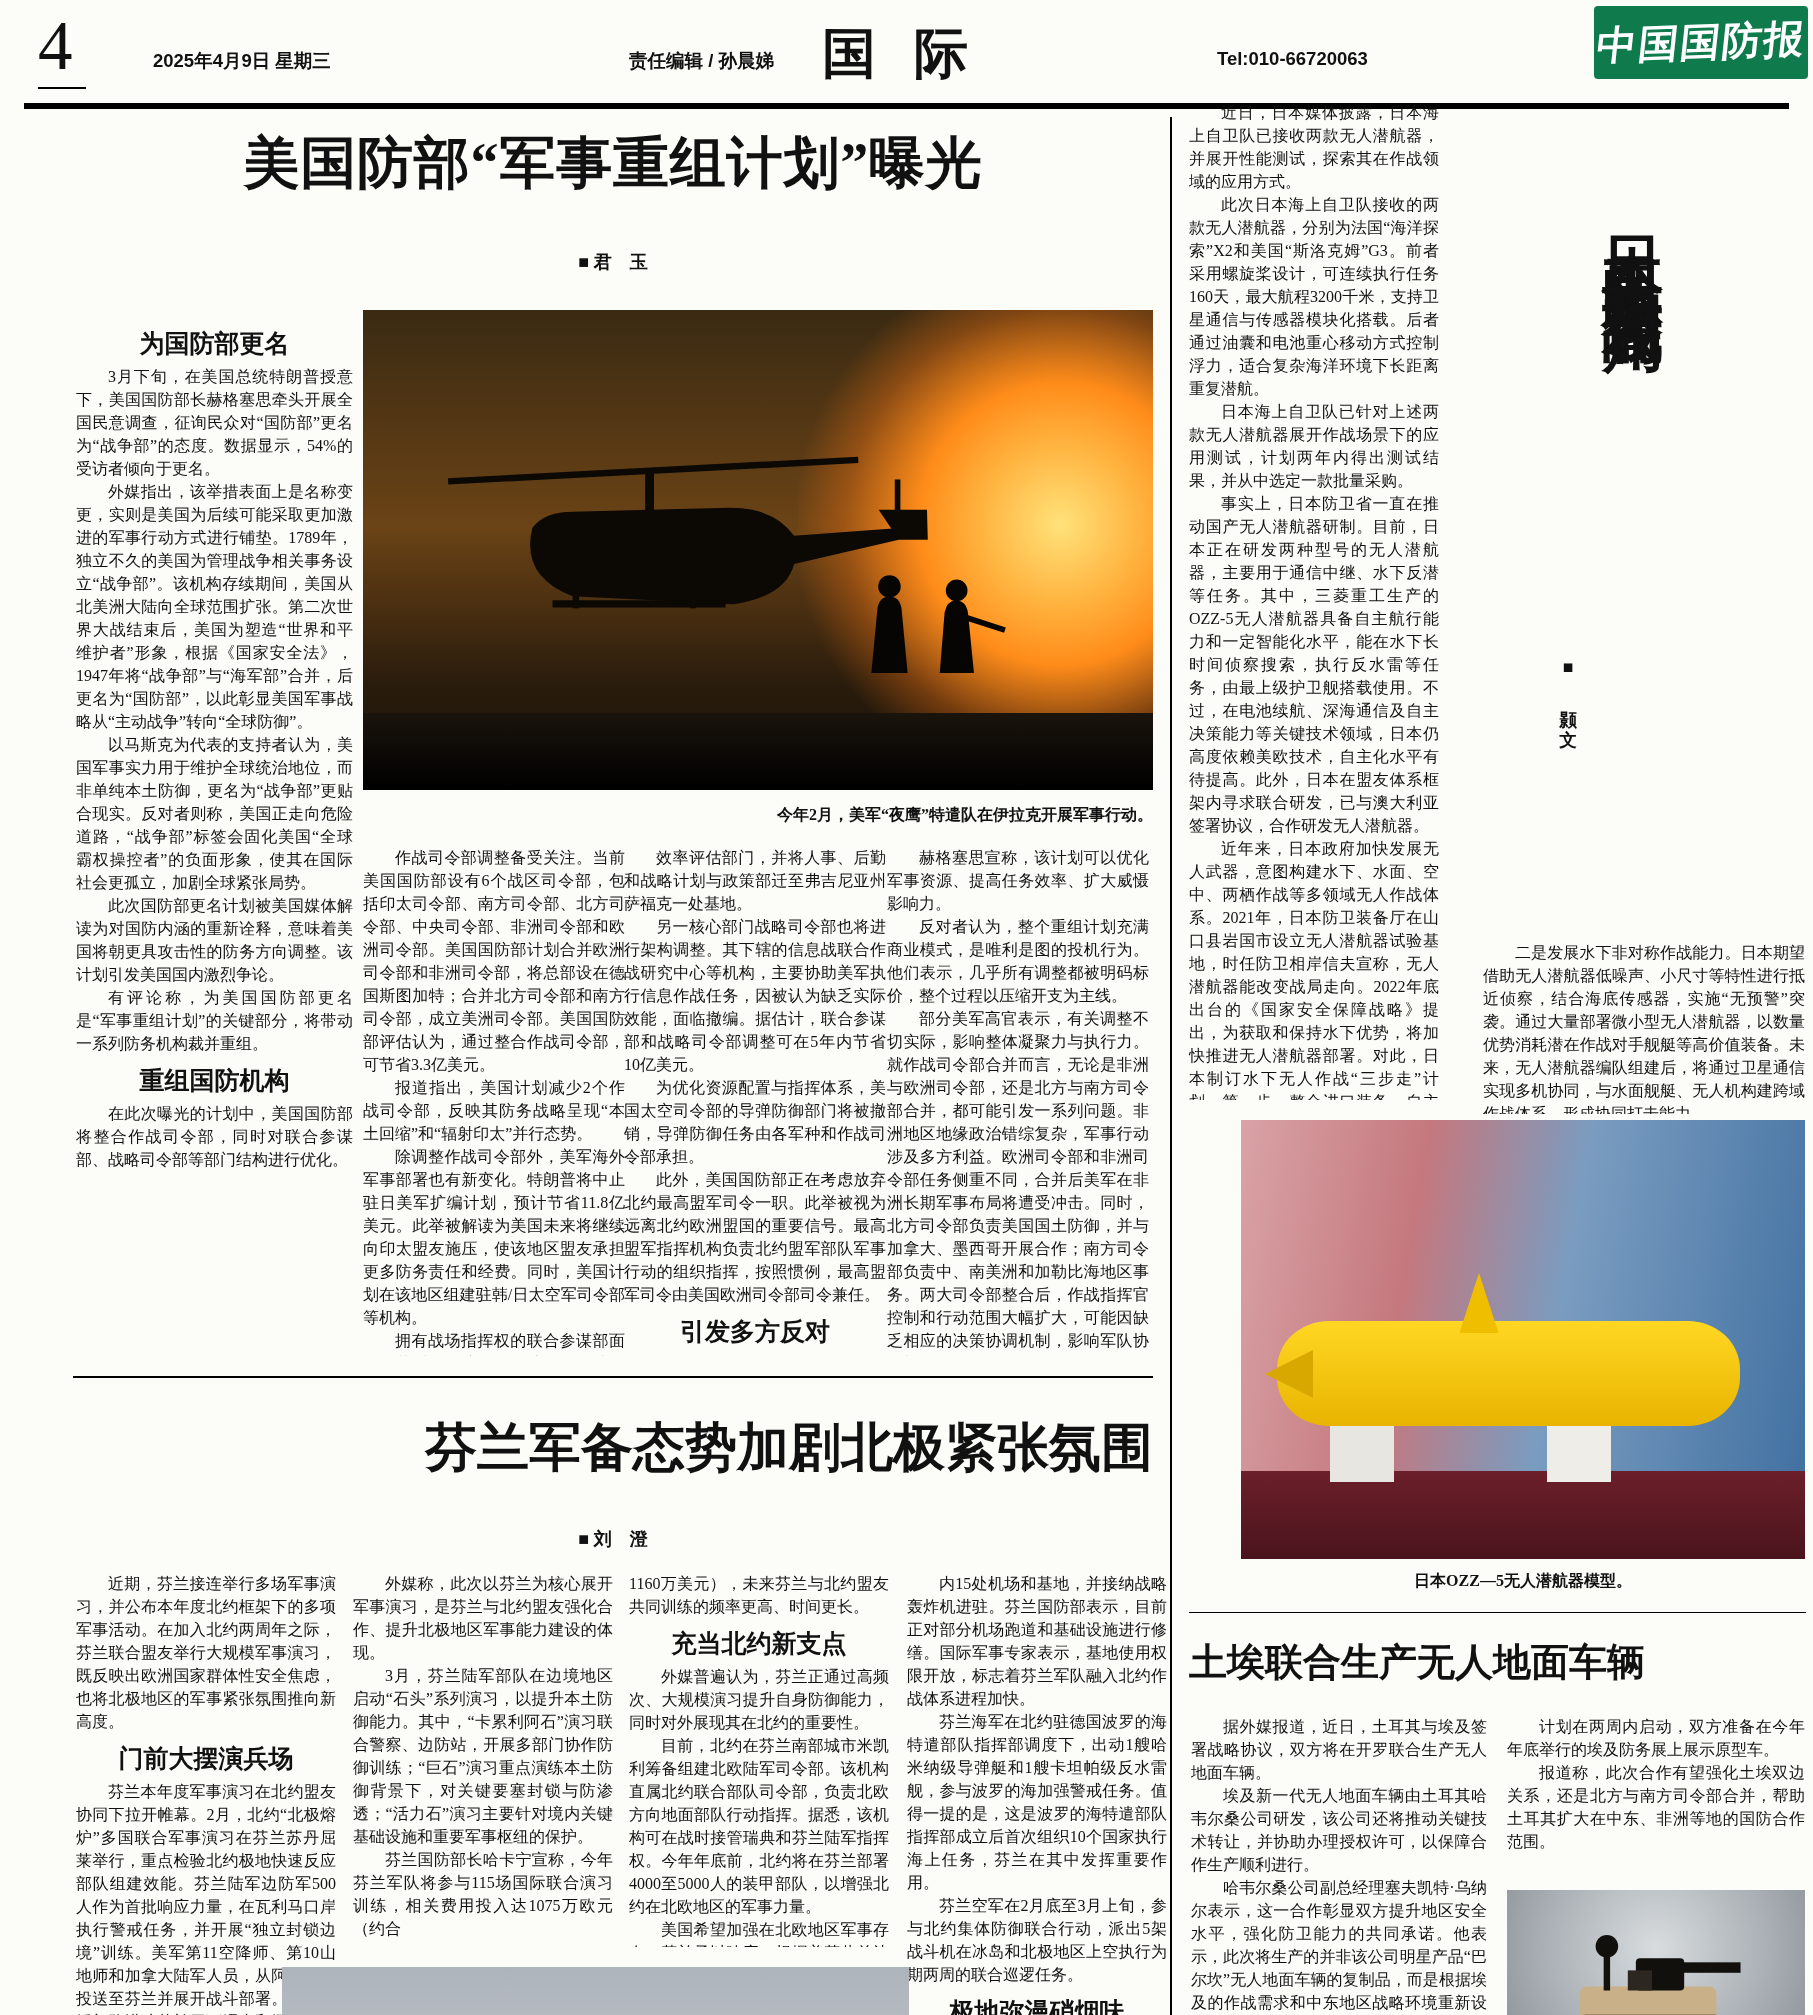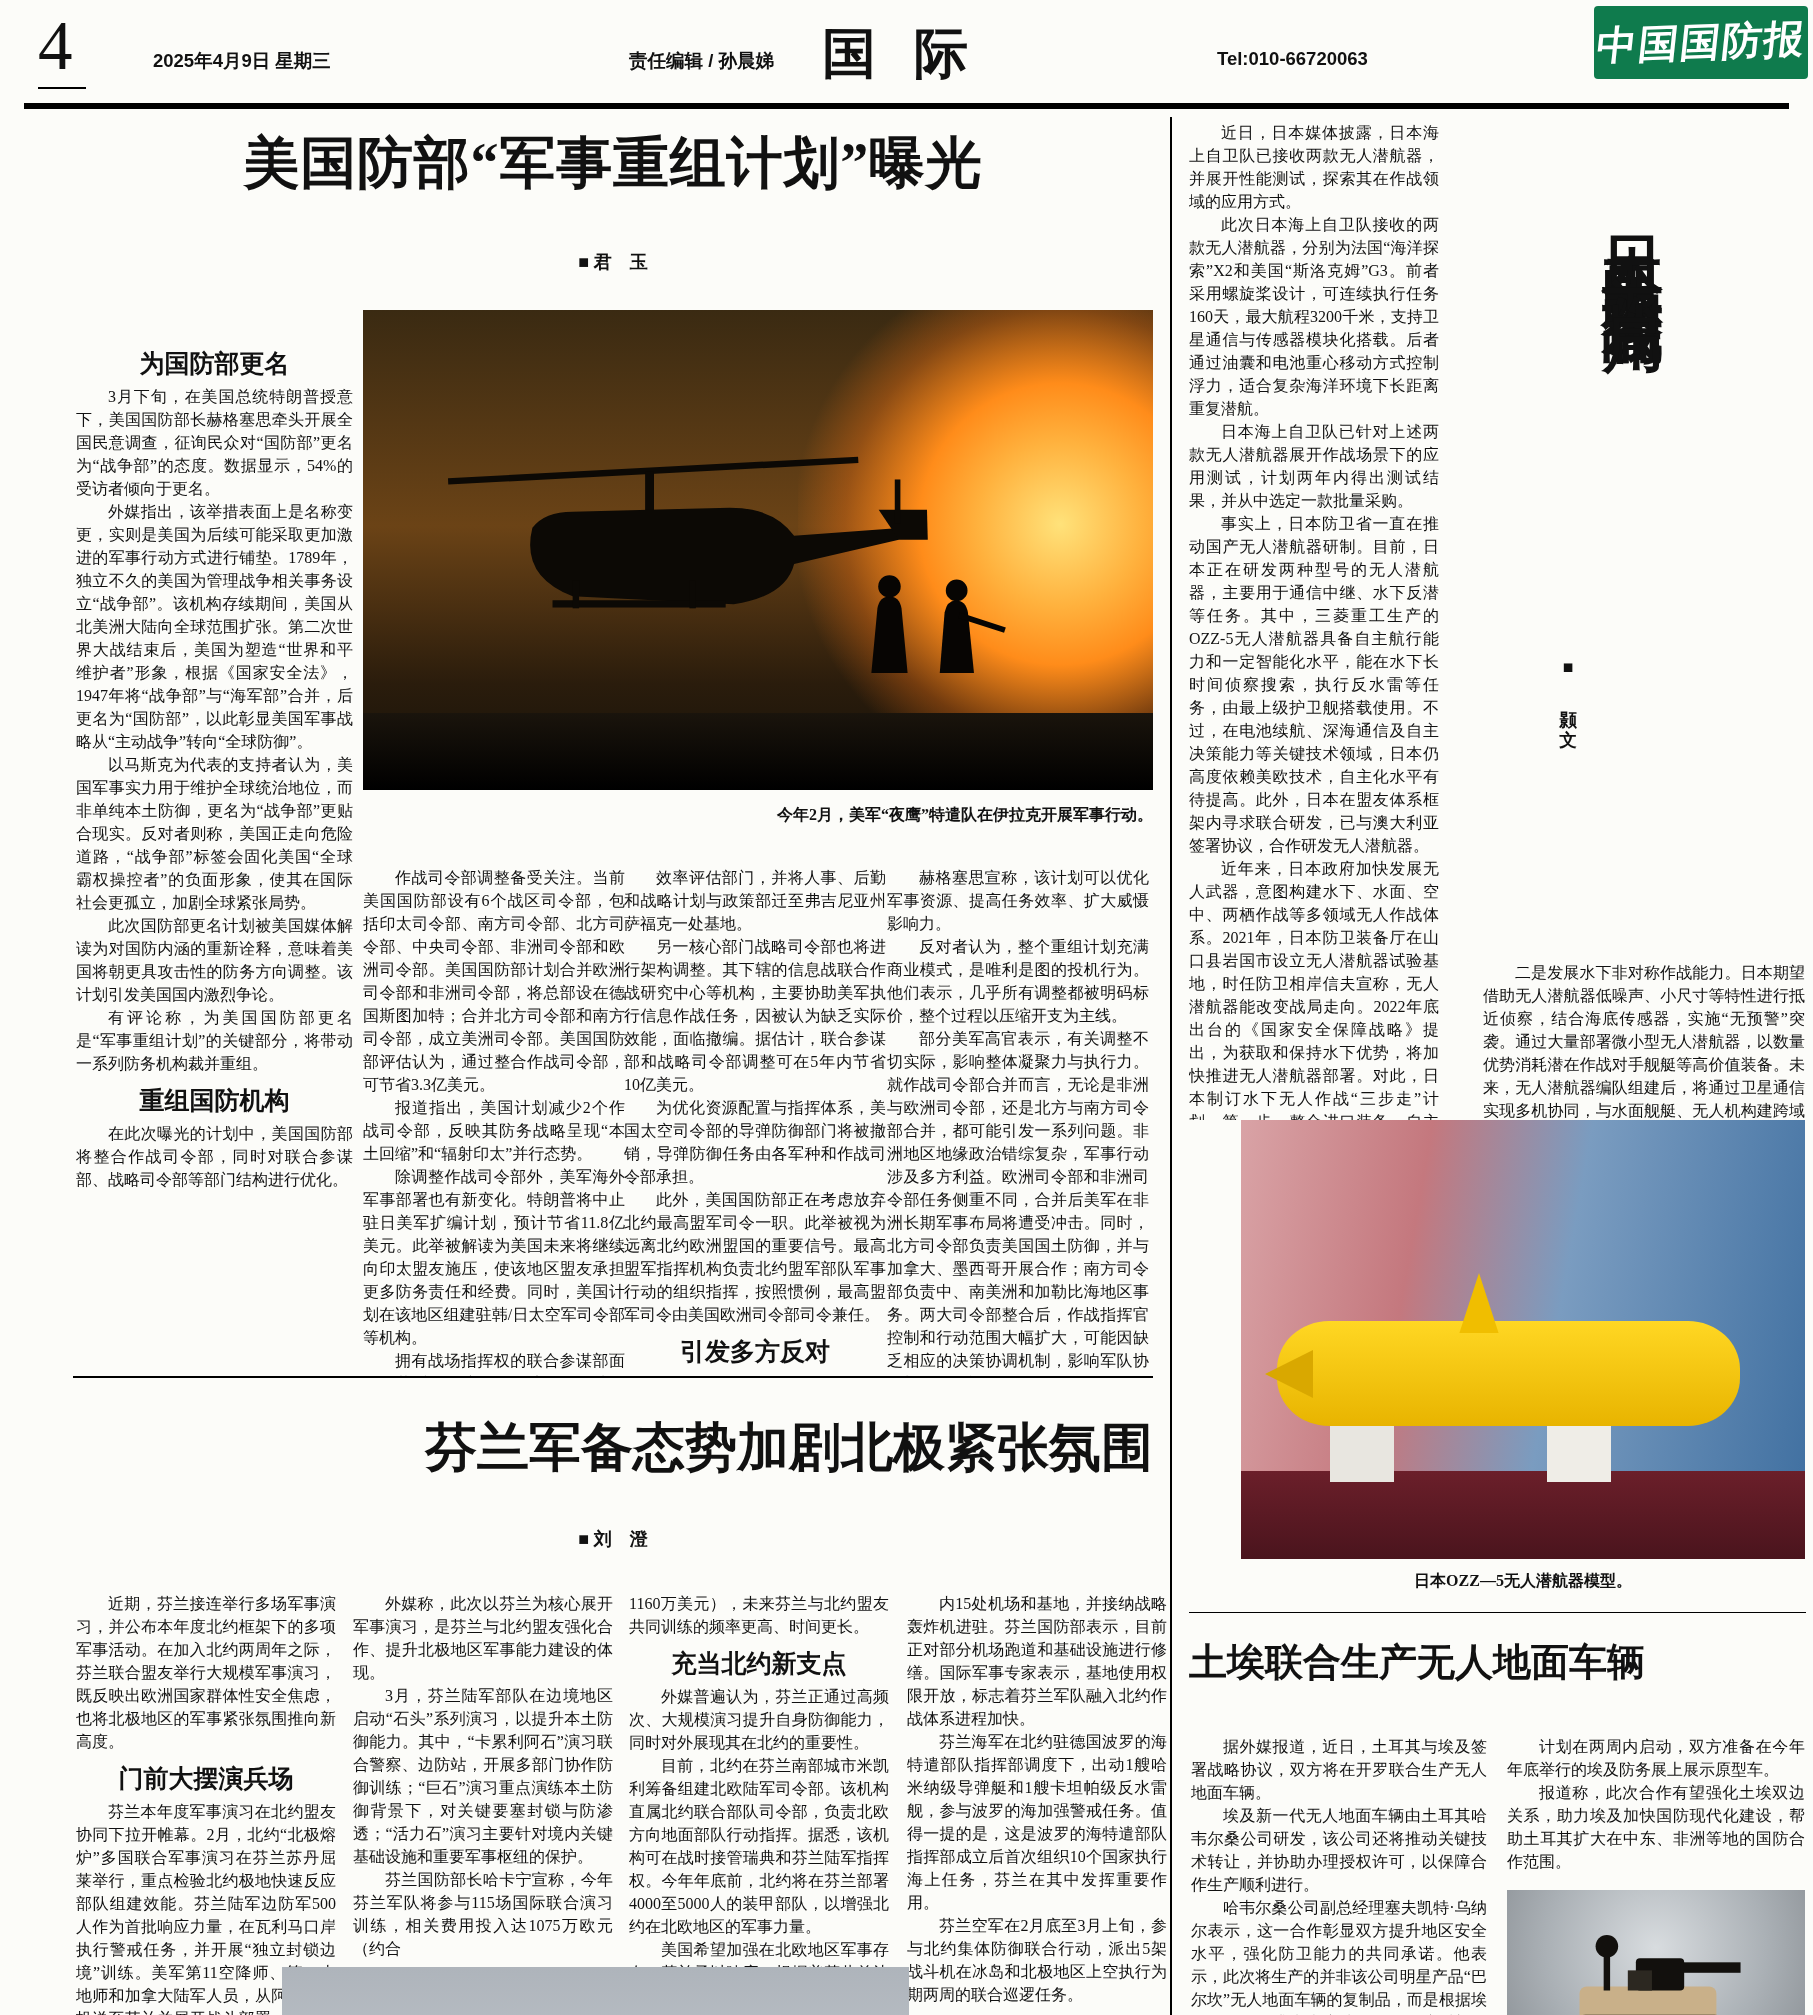--- a/index.html
+++ b/index.html
@@ -16,21 +16,21 @@
   .hdr-section{font-size:54px;font-weight:900;letter-spacing:38px;font-family:"Liberation Sans","DejaVu Sans",sans-serif;}
   .masthead-logo{
     background:#0f7b4d;border-radius:4px;display:flex;align-items:center;justify-content:center;
   }
   .masthead-logo span{
     color:#fff;font-size:40px;font-weight:900;transform:skewX(-8deg) rotate(-2deg);
     font-family:"Liberation Serif",serif;letter-spacing:1.6px;
   }
   .hdr-rule{position:absolute;left:24px;top:103px;width:1765px;height:6.4px;background:#000;}
   
-  .col{position:absolute;overflow:hidden;text-align:justify;font-size:16px;line-height:23px;margin-top:20px;}
+  .col{position:absolute;overflow:hidden;text-align:justify;font-size:16px;line-height:23px;}
   .col p{margin:0;text-indent:2em;}
   .intro{font-weight:700;font-size:18.5px;line-height:30px;}
   h3.subhead{font-size:25px;font-weight:900;text-align:center;margin:13.7px 0 10.5px 0;
     font-family:"Liberation Sans","DejaVu Sans",sans-serif;}
   .headline-big{font-size:56px;font-weight:900;text-align:center;line-height:1.1;letter-spacing:0.8px;}
   .headline-mid{font-size:52px;font-weight:900;text-align:right;line-height:1.1;}
   .headline-small{font-size:38px;font-weight:900;text-align:left;line-height:1.1;}
   .byline{font-size:18px;font-weight:700;text-align:center;}
   .caption{font-size:16px;font-weight:700;line-height:21px;}
   .vert{writing-mode:vertical-rl;text-orientation:upright;}
@@ -208,21 +208,21 @@
 <div class="col" style="left:1191px;top:1715px;width:296px;height:403px;">
   <div>
       <p>据外媒报道，近日，土耳其与埃及签署战略协议，双方将在开罗联合生产无人地面车辆。</p>
       <p>埃及新一代无人地面车辆由土耳其哈韦尔桑公司研发，该公司还将推动关键技术转让，并协助办理授权许可，以保障合作生产顺利进行。</p>
       <p>哈韦尔桑公司副总经理塞夫凯特·乌纳尔表示，这一合作彰显双方提升地区安全水平，强化防卫能力的共同承诺。他表示，此次将生产的并非该公司明星产品“巴尔坎”无人地面车辆的复制品，而是根据埃及的作战需求和中东地区战略环境重新设计的产品。</p>
     </div>
 </div>
 <div class="col" style="left:1507px;top:1715px;width:298px;height:169px;">
   <div>
       <p>计划在两周内启动，双方准备在今年年底举行的埃及防务展上展示原型车。</p>
-      <p>报道称，此次合作有望强化土埃双边关系，助力埃及加快国防现代化建设，帮助土耳其扩大在中东、非洲等地的国防合作范围。</p>
+      <p>报道称，此次合作有望强化土埃双边关系，还是北方与南方司令部合并，帮助土耳其扩大在中东、非洲等地的国防合作范围。</p>
     </div>
 </div>
 
 <div class="photo" style="left:1507px;top:1890px;width:298px;height:193px;background:radial-gradient(circle at 50% 30%,#d8dcdf 0%,#aab0b5 55%,#84898e 100%);">
 
   <svg class="abs" style="left:36px;top:24px;" width="226" height="153" viewBox="0 0 560 380">
     <g>
       <rect x="90" y="180" width="340" height="90" rx="18" fill="#c9b089"></rect>
       <rect x="70" y="250" width="390" height="70" rx="35" fill="#1d1a16"></rect>
       <circle cx="125" cy="285" r="26" fill="#3a362f"></circle>

